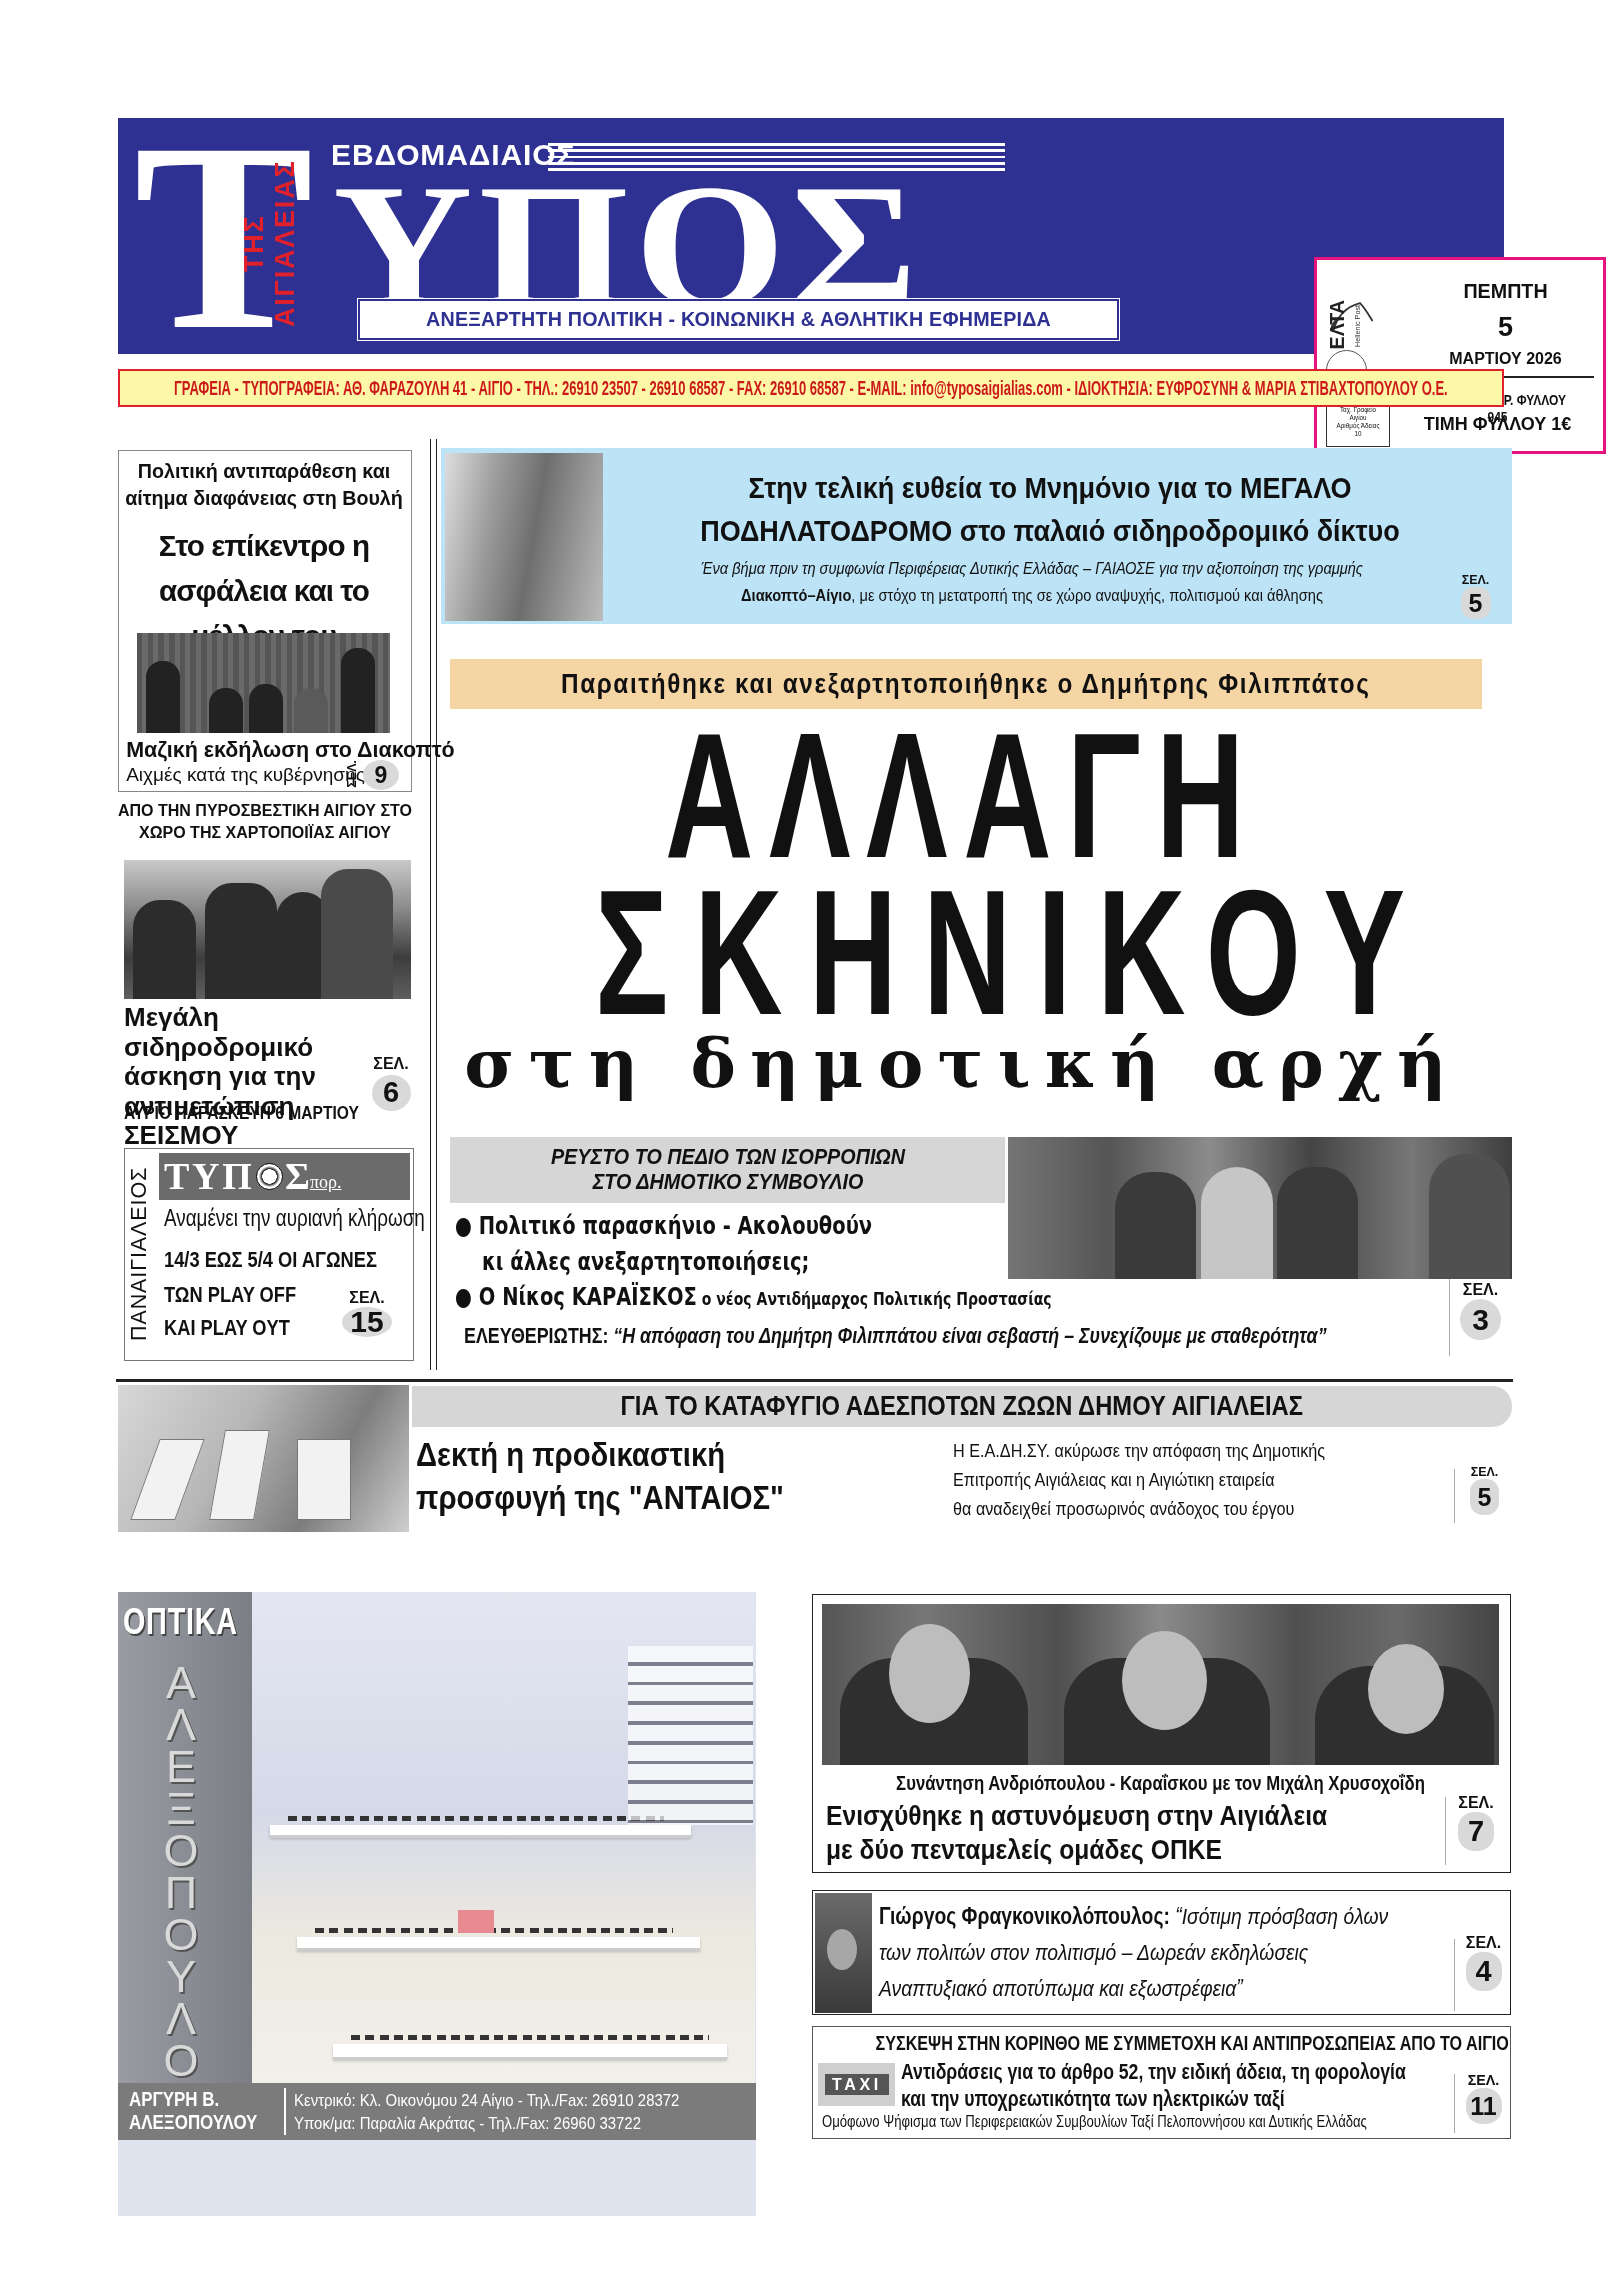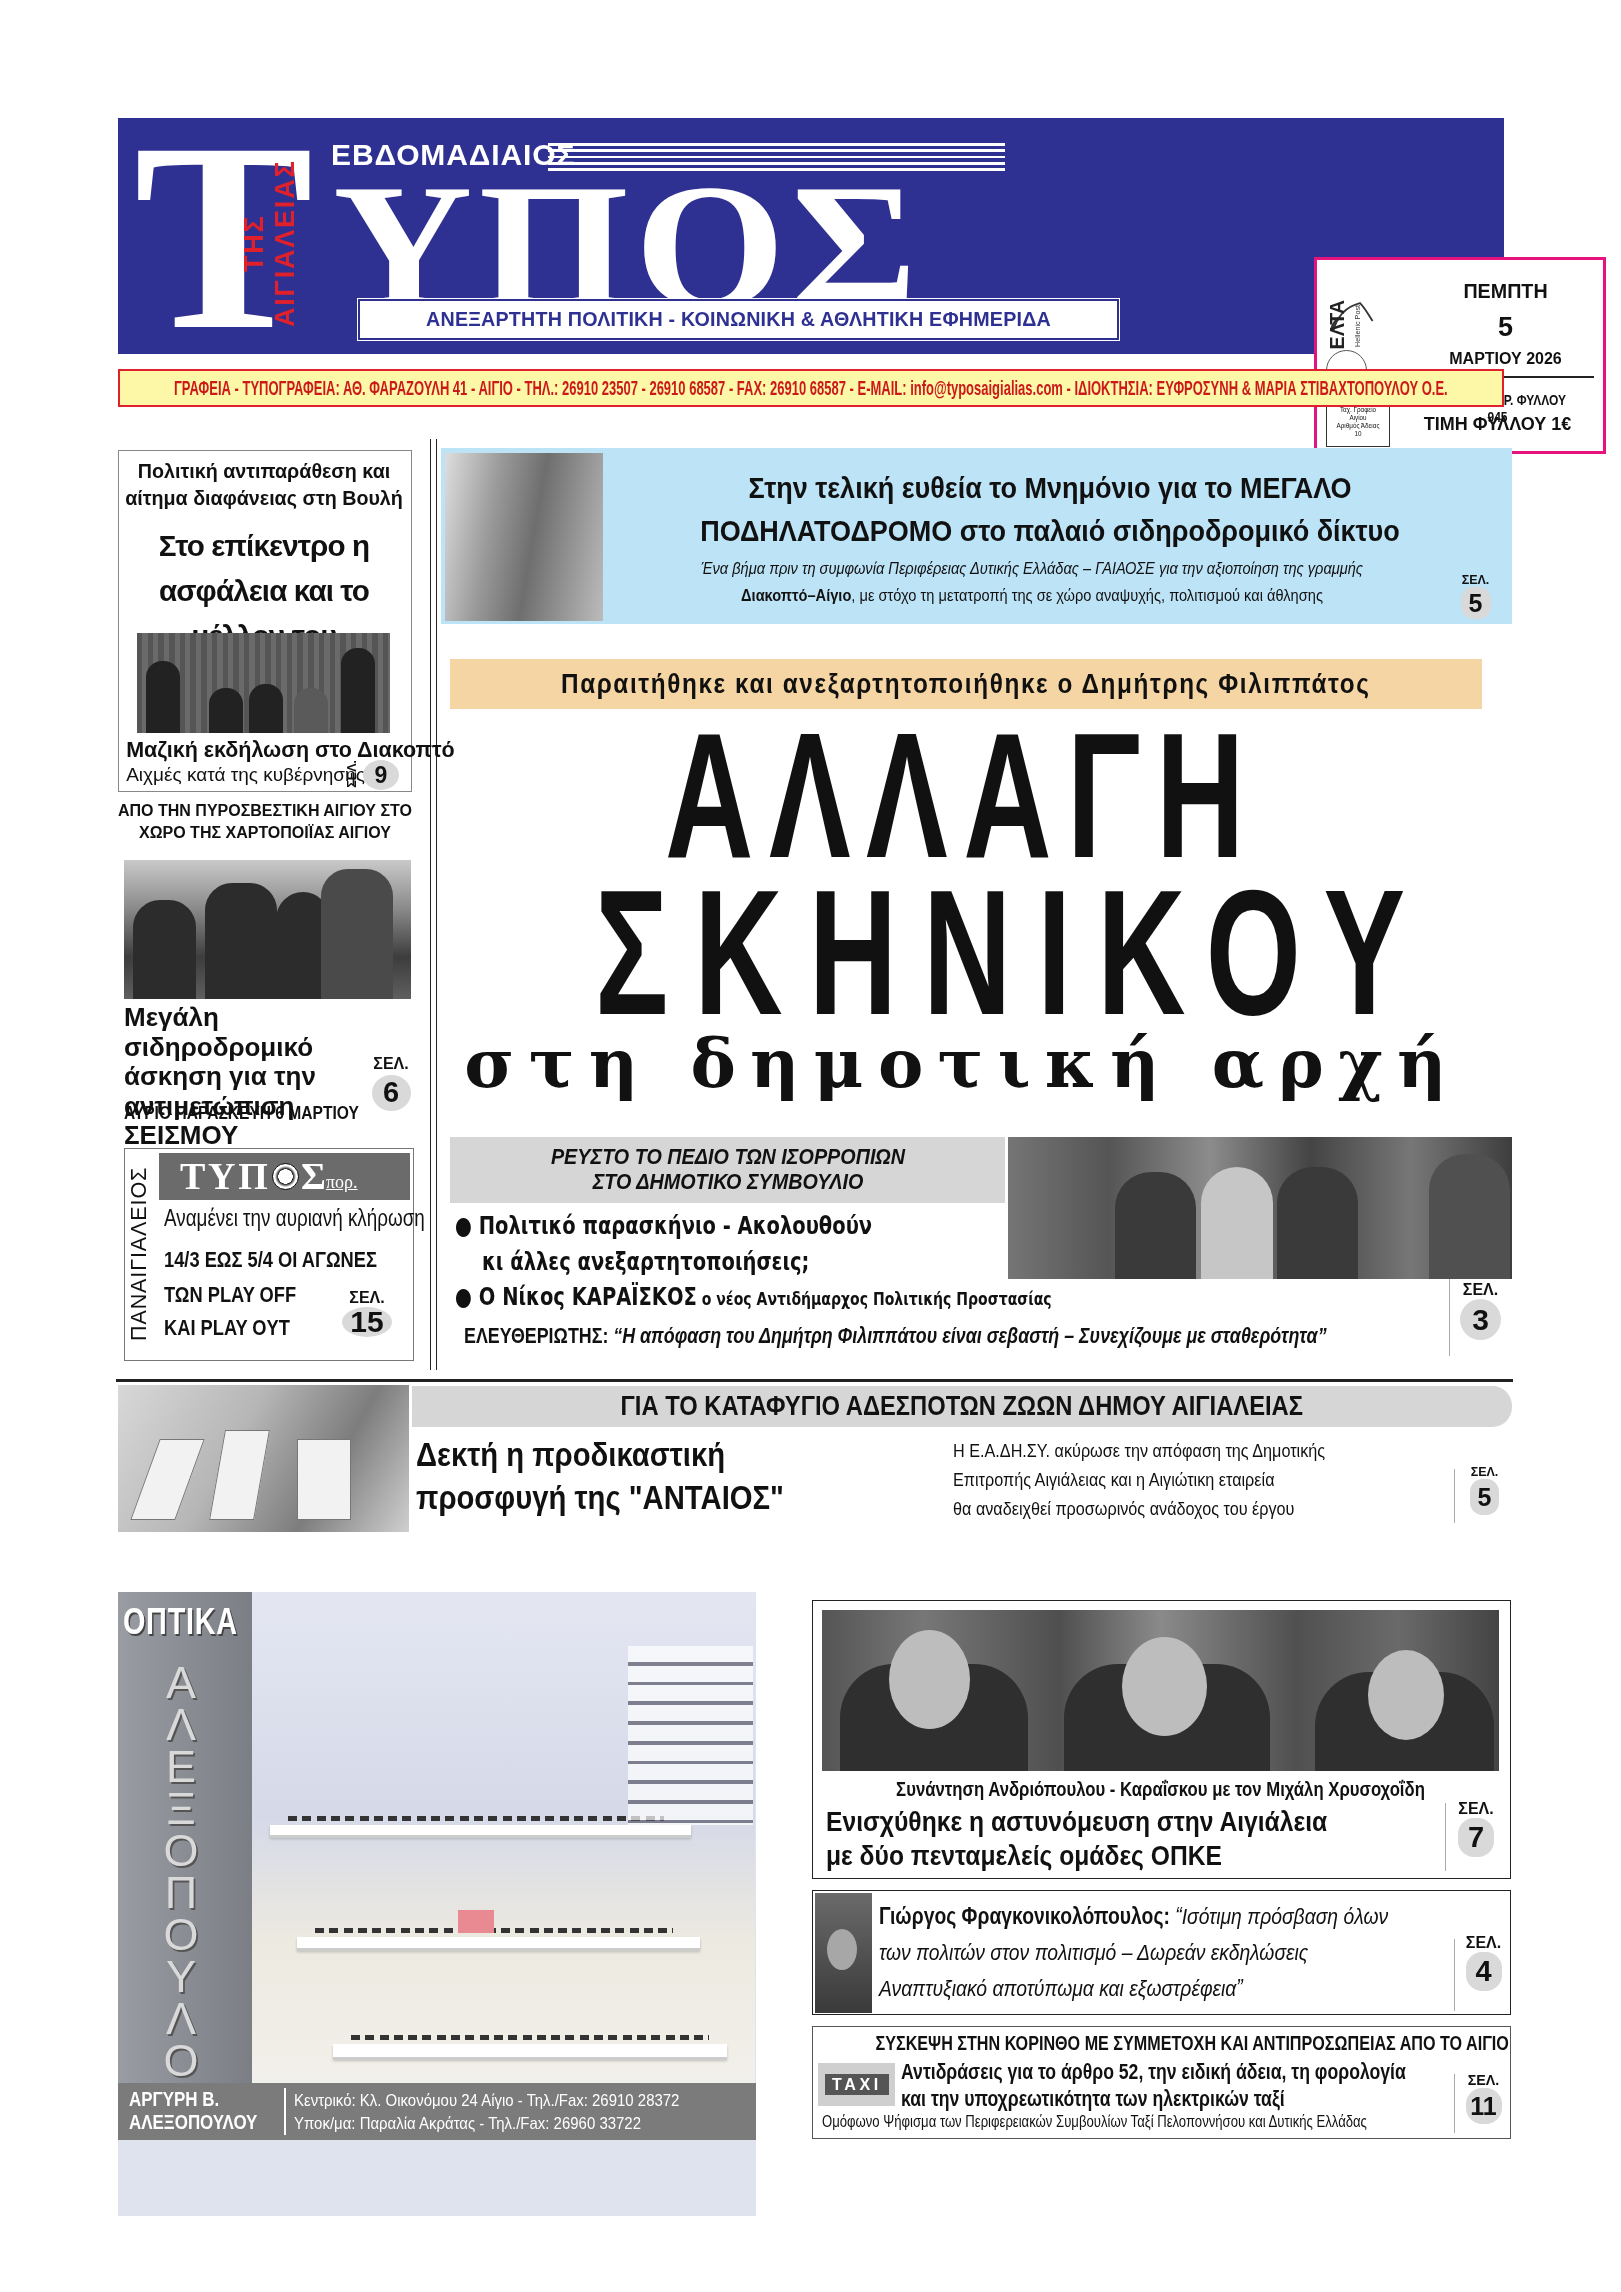--- a/index.html
+++ b/index.html
@@ -62,21 +62,21 @@
      background: linear-gradient(180deg, #c9c9c9 0%, #8a8a8a 35%, #3d3d3d 70%, #5f5f5f 100%); }
   #fire-photo .ff { position:absolute; bottom:0; border-radius: 27px 27px 0 0; background: #2c2c2c; }
   #fire-title { left: 124px; top: 1003px; width: 287px; font-size: 26px; line-height: 29.6px; font-weight: bold; }
   #fire-sel { left: 373px; top: 1055px; width: 36px; }
   #fire-sel-label { font-size: 16px; font-weight: bold; text-align:center; }
   #fire-sel-num { width: 39px; height: 36px; font-size: 29px; margin-top: 1.8px; }
   #fire-date { left: 124px; top: 1102px; font-size: 19px; font-weight: bold; white-space: nowrap; transform: scaleX(0.82); transform-origin: left; }
 
   #box-sport { left: 124px; top: 1148px; width: 290px; height: 213px; border: 1.8px solid #777; }
   #sport-vert { left: 1.8px; top: 3.6px; width: 30px; height: 202px; font-size: 21.5px; writing-mode: vertical-rl; transform: rotate(180deg); text-align: center; letter-spacing: 0.9px; }
-  #sport-logo { left: 34px; top: 3.6px; width: 251px; height: 47px; background: #6b6b6b; display:flex; align-items:center; padding-left: 21px; }
+  #sport-logo { left: 34px; top: 3.6px; width: 251px; height: 47px; background: #6b6b6b; display:flex; align-items:center; padding-left: 5px; }
   #sport-logo-text { color: #fff; font-family: "Liberation Serif", serif; font-weight: bold; font-size: 38px; letter-spacing: 2.7px; }
   #sport-ball { width: 27px; height: 27px; border-radius: 50%; background: radial-gradient(circle, #fff 40%, #111 42%, #fff 60%); border:1.8px solid #111; display:inline-block; vertical-align: middle; margin: 0 1.8px; }
   #sport-headline { left: 39px; top: 56px; font-size: 23px; white-space: nowrap; transform: scaleX(0.82); transform-origin: left; }
   #sport-dates { left: 39px; top: 99px; font-size: 21.5px; font-weight: bold; white-space: nowrap; transform: scaleX(0.85); transform-origin: left; }
   #sport-po1 { left: 39px; top: 134px; font-size: 21.5px; font-weight: bold; white-space: nowrap; transform: scaleX(0.85); transform-origin: left; }
   #sport-po2 { left: 39px; top: 167px; font-size: 21.5px; font-weight: bold; white-space: nowrap; transform: scaleX(0.85); transform-origin: left; }
   #sport-sel { left: 215px; top: 140px; width: 54px; }
   #sport-sel-label { font-size: 16px; font-weight: bold; text-align:center; }
   #sport-sel-num { width: 50px; height: 30px; font-size: 30px; border-radius: 50%; }
 
@@ -134,21 +134,21 @@
   #optics-store { left: 134px; top: 0; width: 503px; height: 491px;
      background: linear-gradient(180deg, #e4e7f2 0%, #d5d9e8 45%, #ece9e0 70%, #f2f0ea 100%); }
   .shelf { position:absolute; background:#fff; border-bottom:3.6px solid #ccc; box-shadow: 0 1.8px 2.7px rgba(0,0,0,0.2); }
   .glasses-row { position:absolute; height: 5.4px; background: repeating-linear-gradient(90deg, #333 0 9px, transparent 9px 14.3px); }
   #optics-footer { left: 0; top: 491px; width: 638px; height: 57px; background: #7b7b7b; color: #fff; }
   #optics-owner { left: 10.7px; top: 5.4px; font-size: 19.7px; font-weight: bold; line-height: 23px; transform: scaleX(0.86); transform-origin: left; }
   #optics-footer-div { left: 166px; top: 5.4px; width: 1.8px; height: 47px; background: #fff; }
   #optics-addr { left: 176px; top: 7.2px; font-size: 17px; line-height: 22.4px; white-space: nowrap; transform: scaleX(0.88); transform-origin: left; }
 
   
-  #box-police { left: 812px; top: 1594px; width: 699px; height: 279px; border: 1.8px solid #222; margin-top: 6px; }
+  #box-police { left: 812px; top: 1594px; width: 699px; height: 279px; border: 1.8px solid #222; }
   #police-photo { left: 9px; top: 9px; width: 677px; height: 161px;
      background: linear-gradient(90deg, #555 0%, #777 15%, #4f4f4f 35%, #8a8a8a 50%, #505050 70%, #6a6a6a 85%, #444 100%); }
   #police-photo .pp { position:absolute; bottom:0; border-radius: 54px 54px 0 0; background:#2f2f2f; }
   #police-photo .face { position:absolute; border-radius: 50%; background:#bdbdbd; }
   #police-kicker { left: 0; top: 177px; width: 695px; text-align:center; font-size: 19.7px; font-weight: bold; white-space: nowrap; transform: scaleX(0.85); }
   #police-title { left: 12.5px; top: 204px; font-size: 28px; font-weight: bold; line-height: 34px; white-space: nowrap; transform: scaleX(0.88); transform-origin: left; }
   #police-sel { left: 639px; top: 199px; width: 48px; }
   #police-sel-label { font-size: 16px; font-weight: bold; text-align:center; }
   #police-sel-num { width: 36px; height: 39px; font-size: 29px; border-radius: 16px; margin:0 auto; }
 

